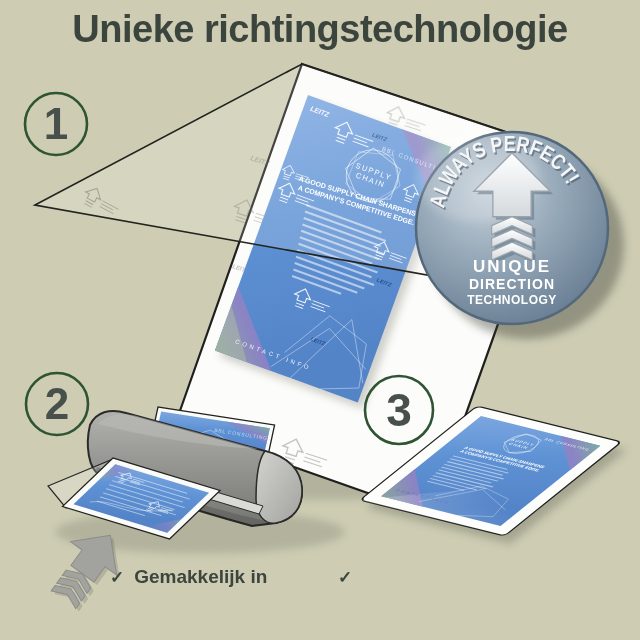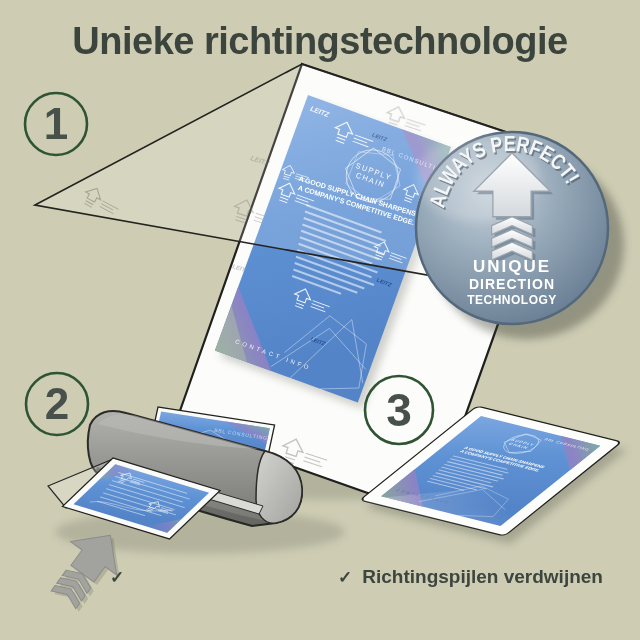--- a/index.html
+++ b/index.html
@@ -2,21 +2,21 @@
 <html><head>
 <meta charset="utf-8">
 <style>
   html,body{margin:0;padding:0;}
   body{
     width:640px;height:640px;position:relative;overflow:hidden;
     background:#cecdb4;
     font-family:"Liberation Sans",sans-serif;
   }
   .page-title{
-    position:absolute;top:8px;left:0;right:0;margin:12px;
+    position:absolute;top:8px;left:0;right:0;margin:0;
     text-align:center;font-size:38px;font-weight:bold;
     color:#3b443d;letter-spacing:-0.5px;
   }
   .stage{position:absolute;left:0;top:0;}
   .checklist-item{
     position:absolute;display:flex;align-items:flex-start;
     color:#3c453e;font-size:19px;font-weight:bold;line-height:22px;
   }
   .checklist-item .mark{font-size:17px;margin-right:10px;margin-top:1px;}
   text{font-family:"Liberation Sans",sans-serif;}
@@ -281,20 +281,20 @@
     <circle cx="57" cy="404" r="31" fill="none" stroke="#2e5433" stroke-width="2.6"></circle>
     <text x="57" y="419" text-anchor="middle" font-size="44" font-weight="bold" fill="#47504b">2</text>
     <circle cx="399" cy="410" r="34" fill="none" stroke="#2e5433" stroke-width="2.6"></circle>
     <text x="399" y="426" text-anchor="middle" font-size="46" font-weight="bold" fill="#47504b">3</text>
   </g>
 </svg>
 
 <div class="checklist-item" style="left:110px;top:566px;">
   <span class="mark">✓</span>
   <div>
+    <div>Gemakkelijk in</div>
   </div>
 </div>
 <div class="checklist-item" style="left:338px;top:566px;">
   <span class="mark">✓</span>
   <div>
-    <div>Richtingspijlen verdwijnen</div>
   </div>
 </div>
 
 </body></html>

